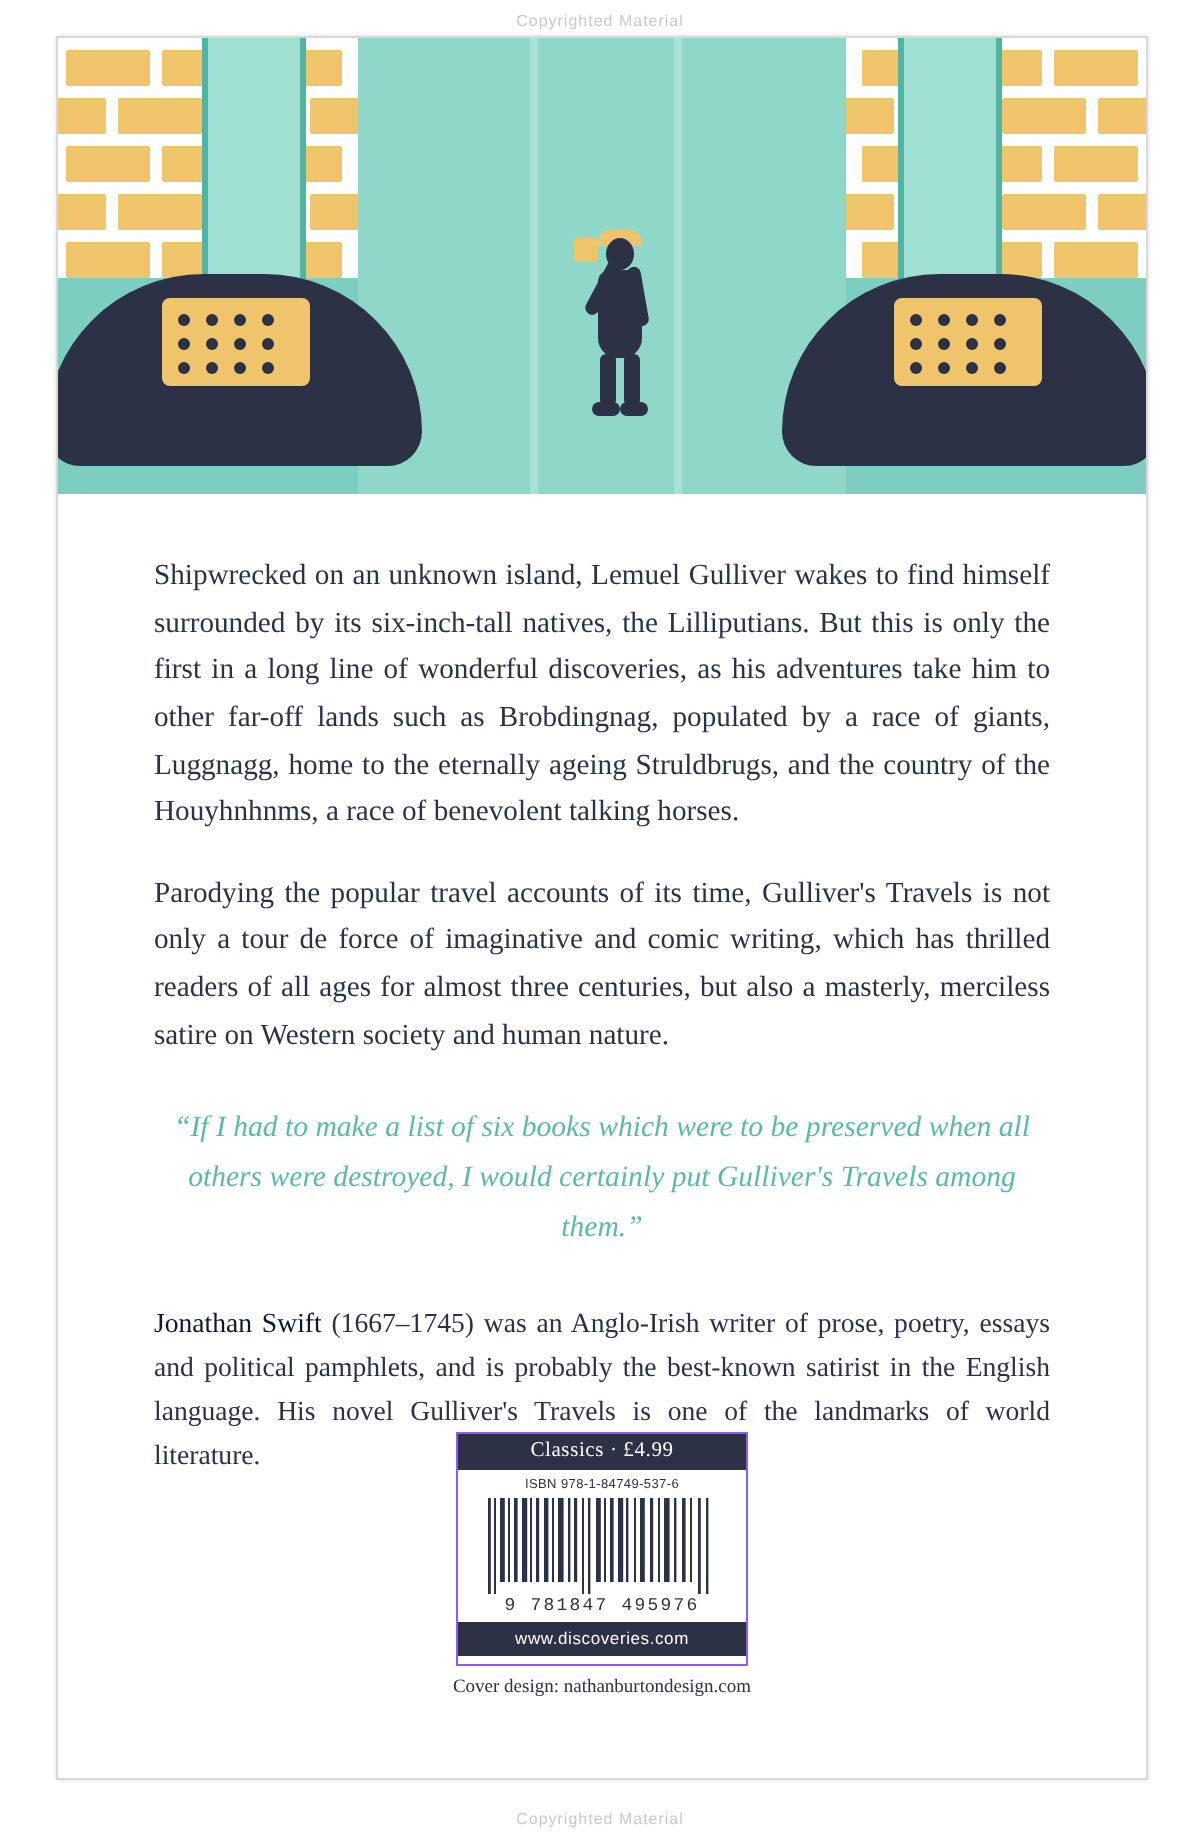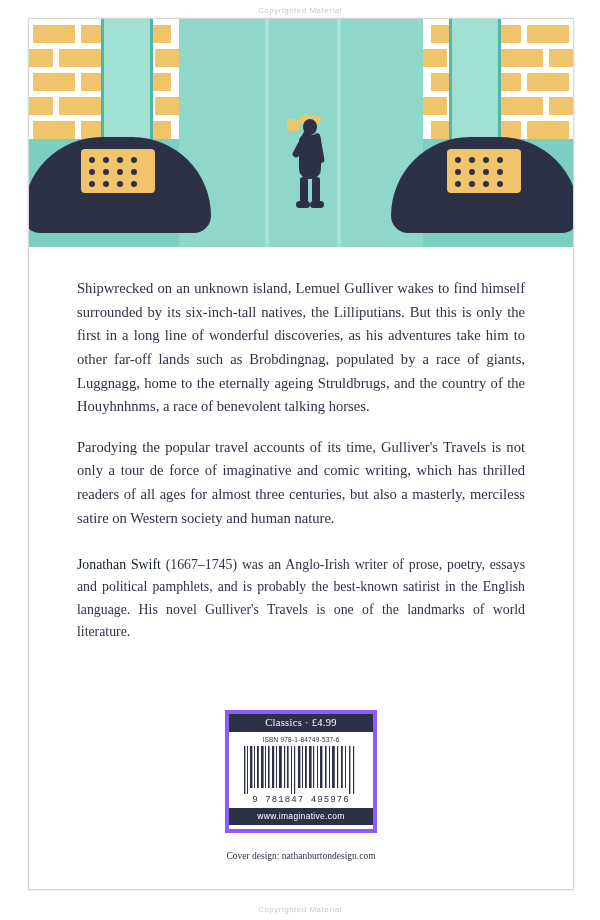--- a/index.html
+++ b/index.html
@@ -227,21 +227,21 @@
   .bio .name { color: #0f172a; }
 
   
   .barcode-block {
     position: absolute;
     left: 50%;
     transform: translateX(-50%);
     bottom: 56px;
     width: 144px;
     background: #ffffff;
-    border: 4px solid #8b5cf6;
+    border: 1px solid #8b5cf6;
     text-align: center;
     padding-bottom: 4px;
   }
   .barcode-header {
     background: #2d3145;
     color: #ffffff;
     font-size: 10.5px;
     padding: 3px 0 4px 0;
     letter-spacing: 0.3px;
   }
@@ -270,21 +270,21 @@
     color: #ffffff;
     font-size: 8.5px;
     padding: 3px 0 4px 0;
     letter-spacing: 0.3px;
     font-family: "Liberation Sans", sans-serif;
   }
 
   .credit {
     position: absolute;
     left: 0; right: 0;
-    bottom: 28px;
+    bottom: 40px;
     text-align: center;
     font-size: 9.5px;
     color: #2d3145;
   }
 
   
   .watermark {
     position: absolute;
     left: 0; right: 0;
     text-align: center;
@@ -399,20 +399,21 @@
         <div class="fig-leg r"></div>
         <div class="fig-shoe l"></div>
         <div class="fig-shoe r"></div>
       </div>
     </div>
 
     <div class="body">
       <p class="blurb">Shipwrecked on an unknown island, Lemuel Gulliver wakes to find himself surrounded by its six-inch-tall natives, the Lilliputians. But this is only the first in a long line of wonderful discoveries, as his adventures take him to other far-off lands such as Brobdingnag, populated by a race of giants, Luggnagg, home to the eternally ageing Struldbrugs, and the country of the Houyhnhnms, a race of benevolent talking horses.</p>
       <p class="blurb">Parodying the popular travel accounts of its time, Gulliver's Travels is not only a tour de force of imaginative and comic writing, which has thrilled readers of all ages for almost three centuries, but also a masterly, merciless satire on Western society and human nature.</p>
 
+      <p class="quote">“If I had to make a list of six books which were to be preserved when all others were destroyed, I would certainly put Gulliver's Travels among them.”</p>
 
       <p class="bio"><span class="name">Jonathan Swift</span><span> (1667–1745) was an Anglo-Irish writer of prose, poetry, essays and political pamphlets, and is probably the best-known satirist in the English language. His novel Gulliver's Travels is one of the landmarks of world literature.</span></p>
     </div>
 
     <div class="barcode-block">
       <div class="barcode-header">Classics · £4.99</div>
       <div class="isbn-text">ISBN 978-1-84749-537-6</div>
       <svg class="bars" viewBox="0 0 118 48">
         <g fill="#2d3145">
           <rect x="2" y="0" width="1.4" height="48"></rect>
@@ -441,21 +442,21 @@
           <rect x="87" y="0" width="1" height="42"></rect>
           <rect x="90" y="0" width="2.8" height="42"></rect>
           <rect x="95" y="0" width="1.2" height="42"></rect>
           <rect x="99" y="0" width="1.8" height="42"></rect>
           <rect x="103" y="0" width="1" height="42"></rect>
           <rect x="107" y="0" width="1.4" height="48"></rect>
           <rect x="111" y="0" width="1.2" height="48"></rect>
         </g>
       </svg>
       <div class="barcode-digits">9 781847 495976</div>
-      <div class="barcode-url">www.imaginative.com</div>
+      <div class="barcode-url">www.discoveries.com</div>
     </div>
 
     <div class="credit">Cover design: nathanburtondesign.com</div>
 
   </div>
 
   <div class="watermark bottom">Copyrighted Material</div>
 
 </div>
 

